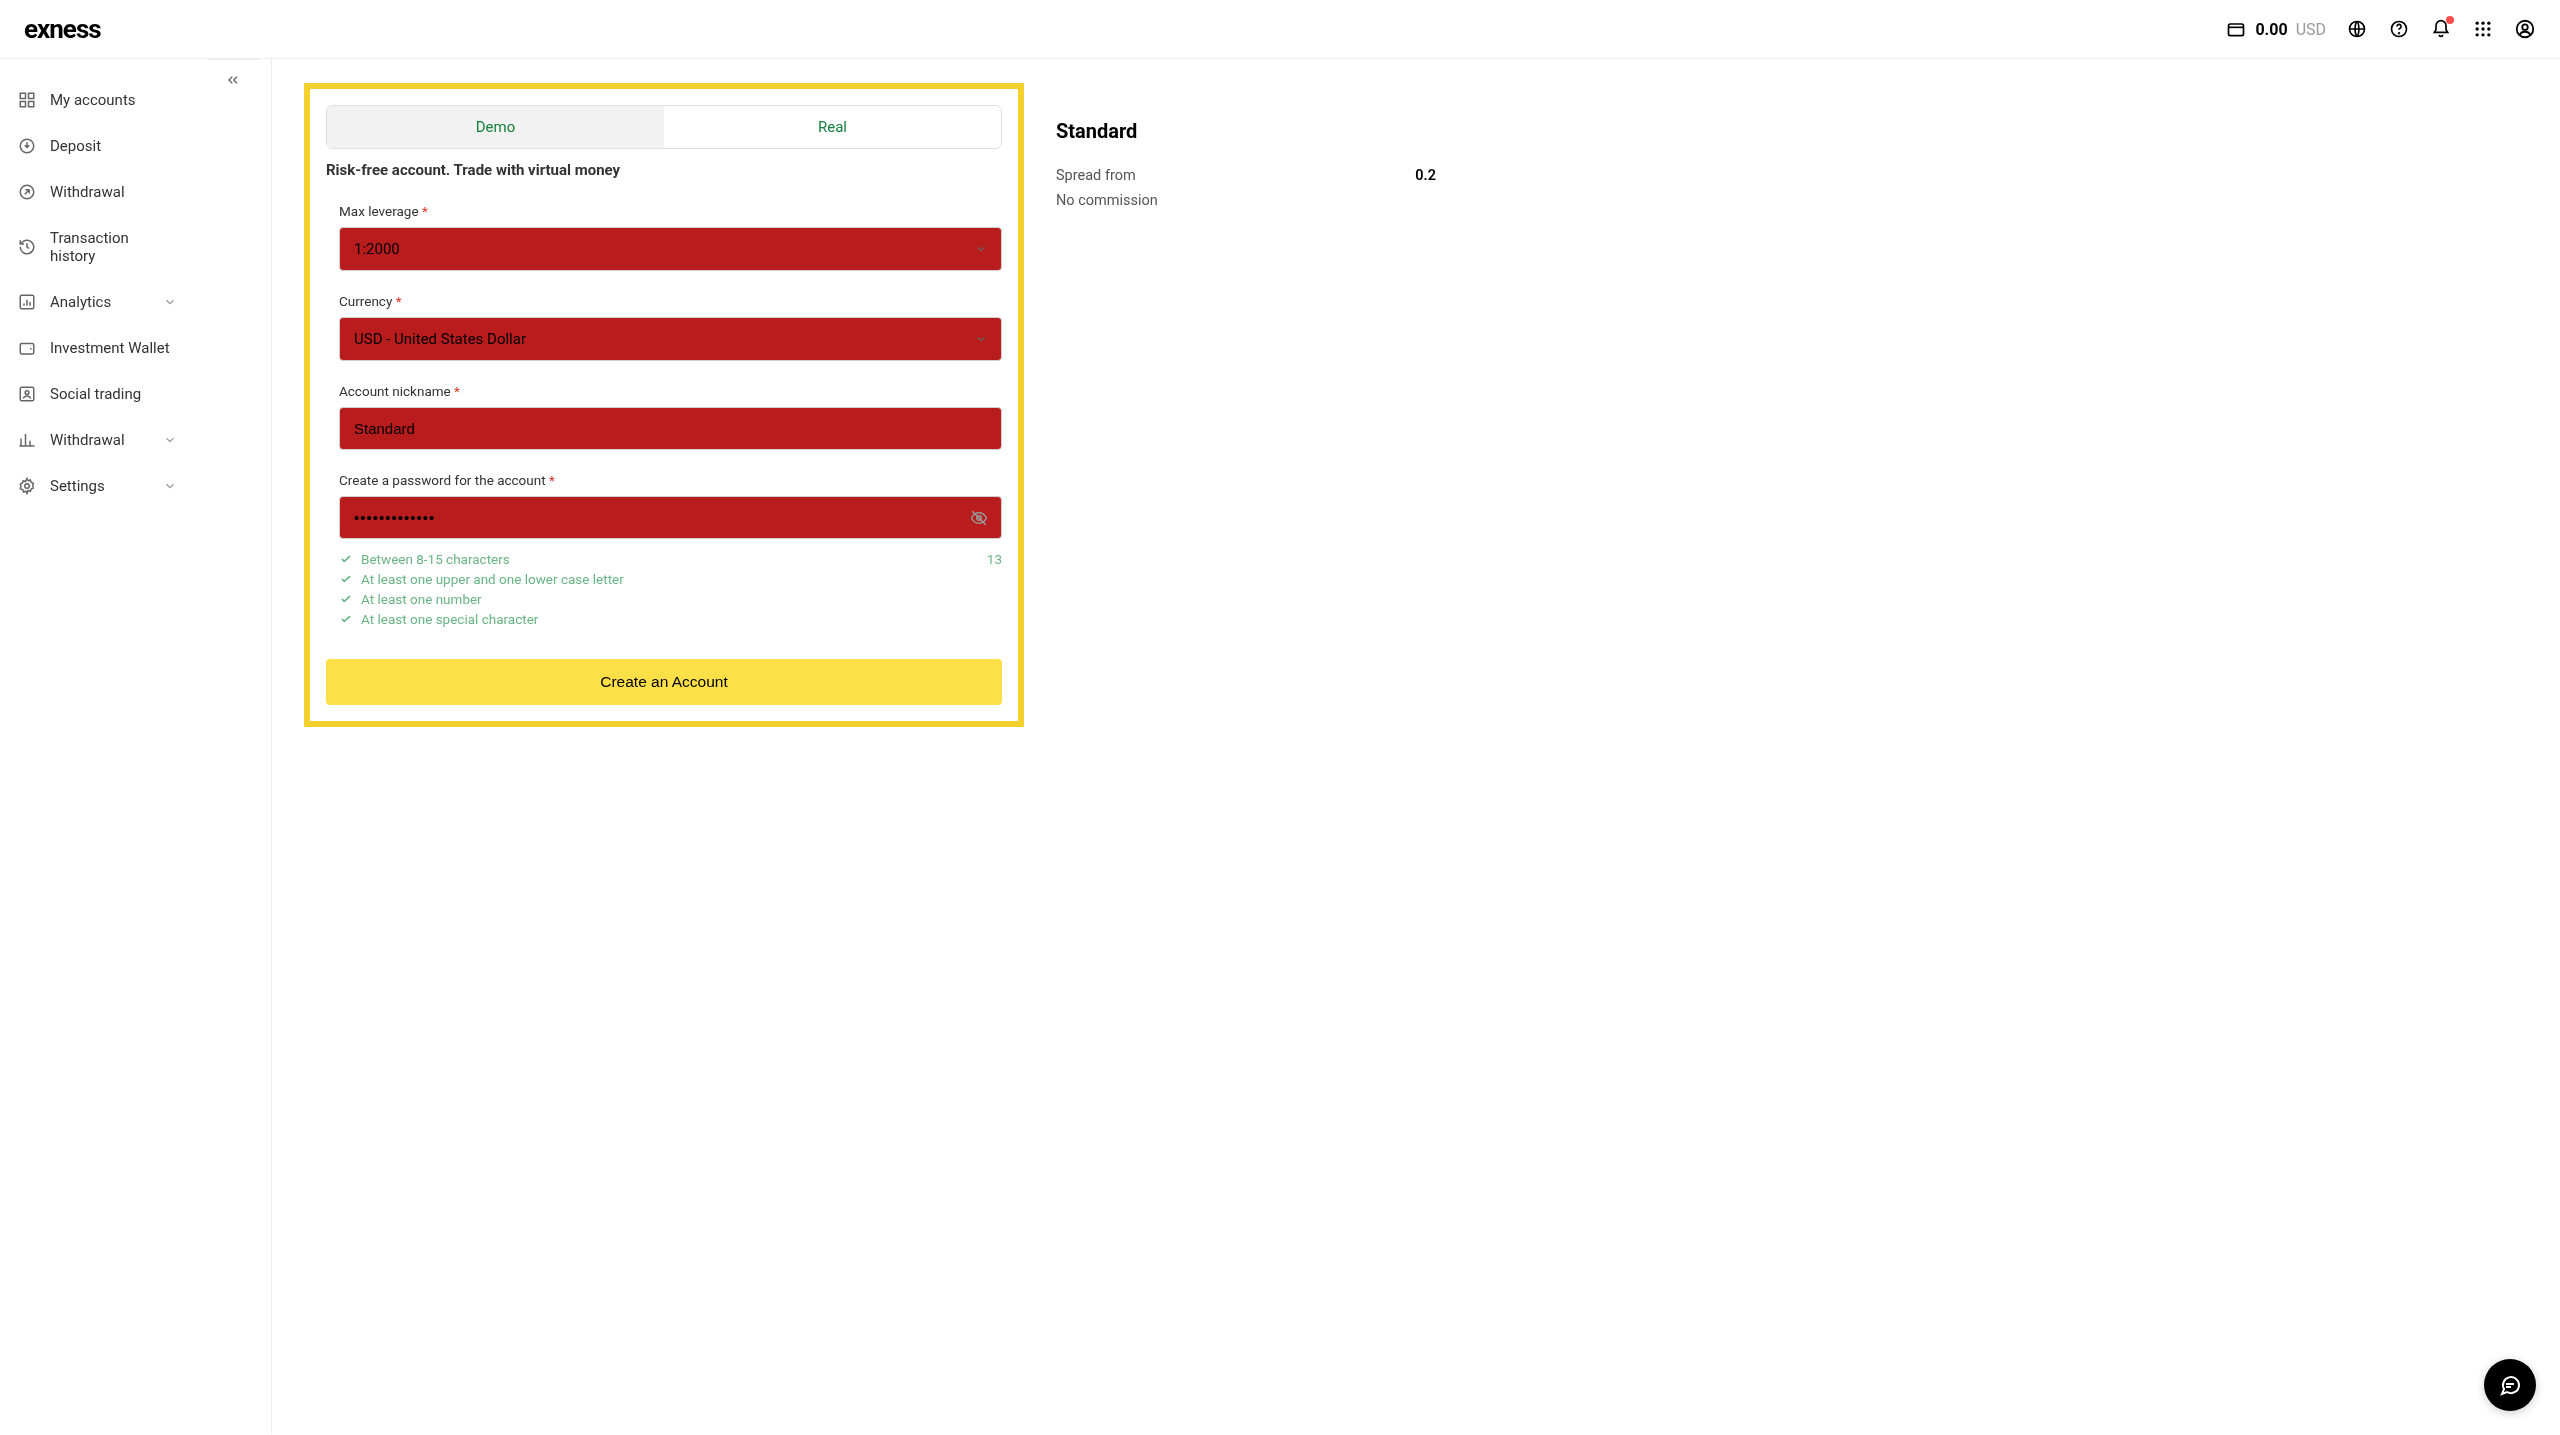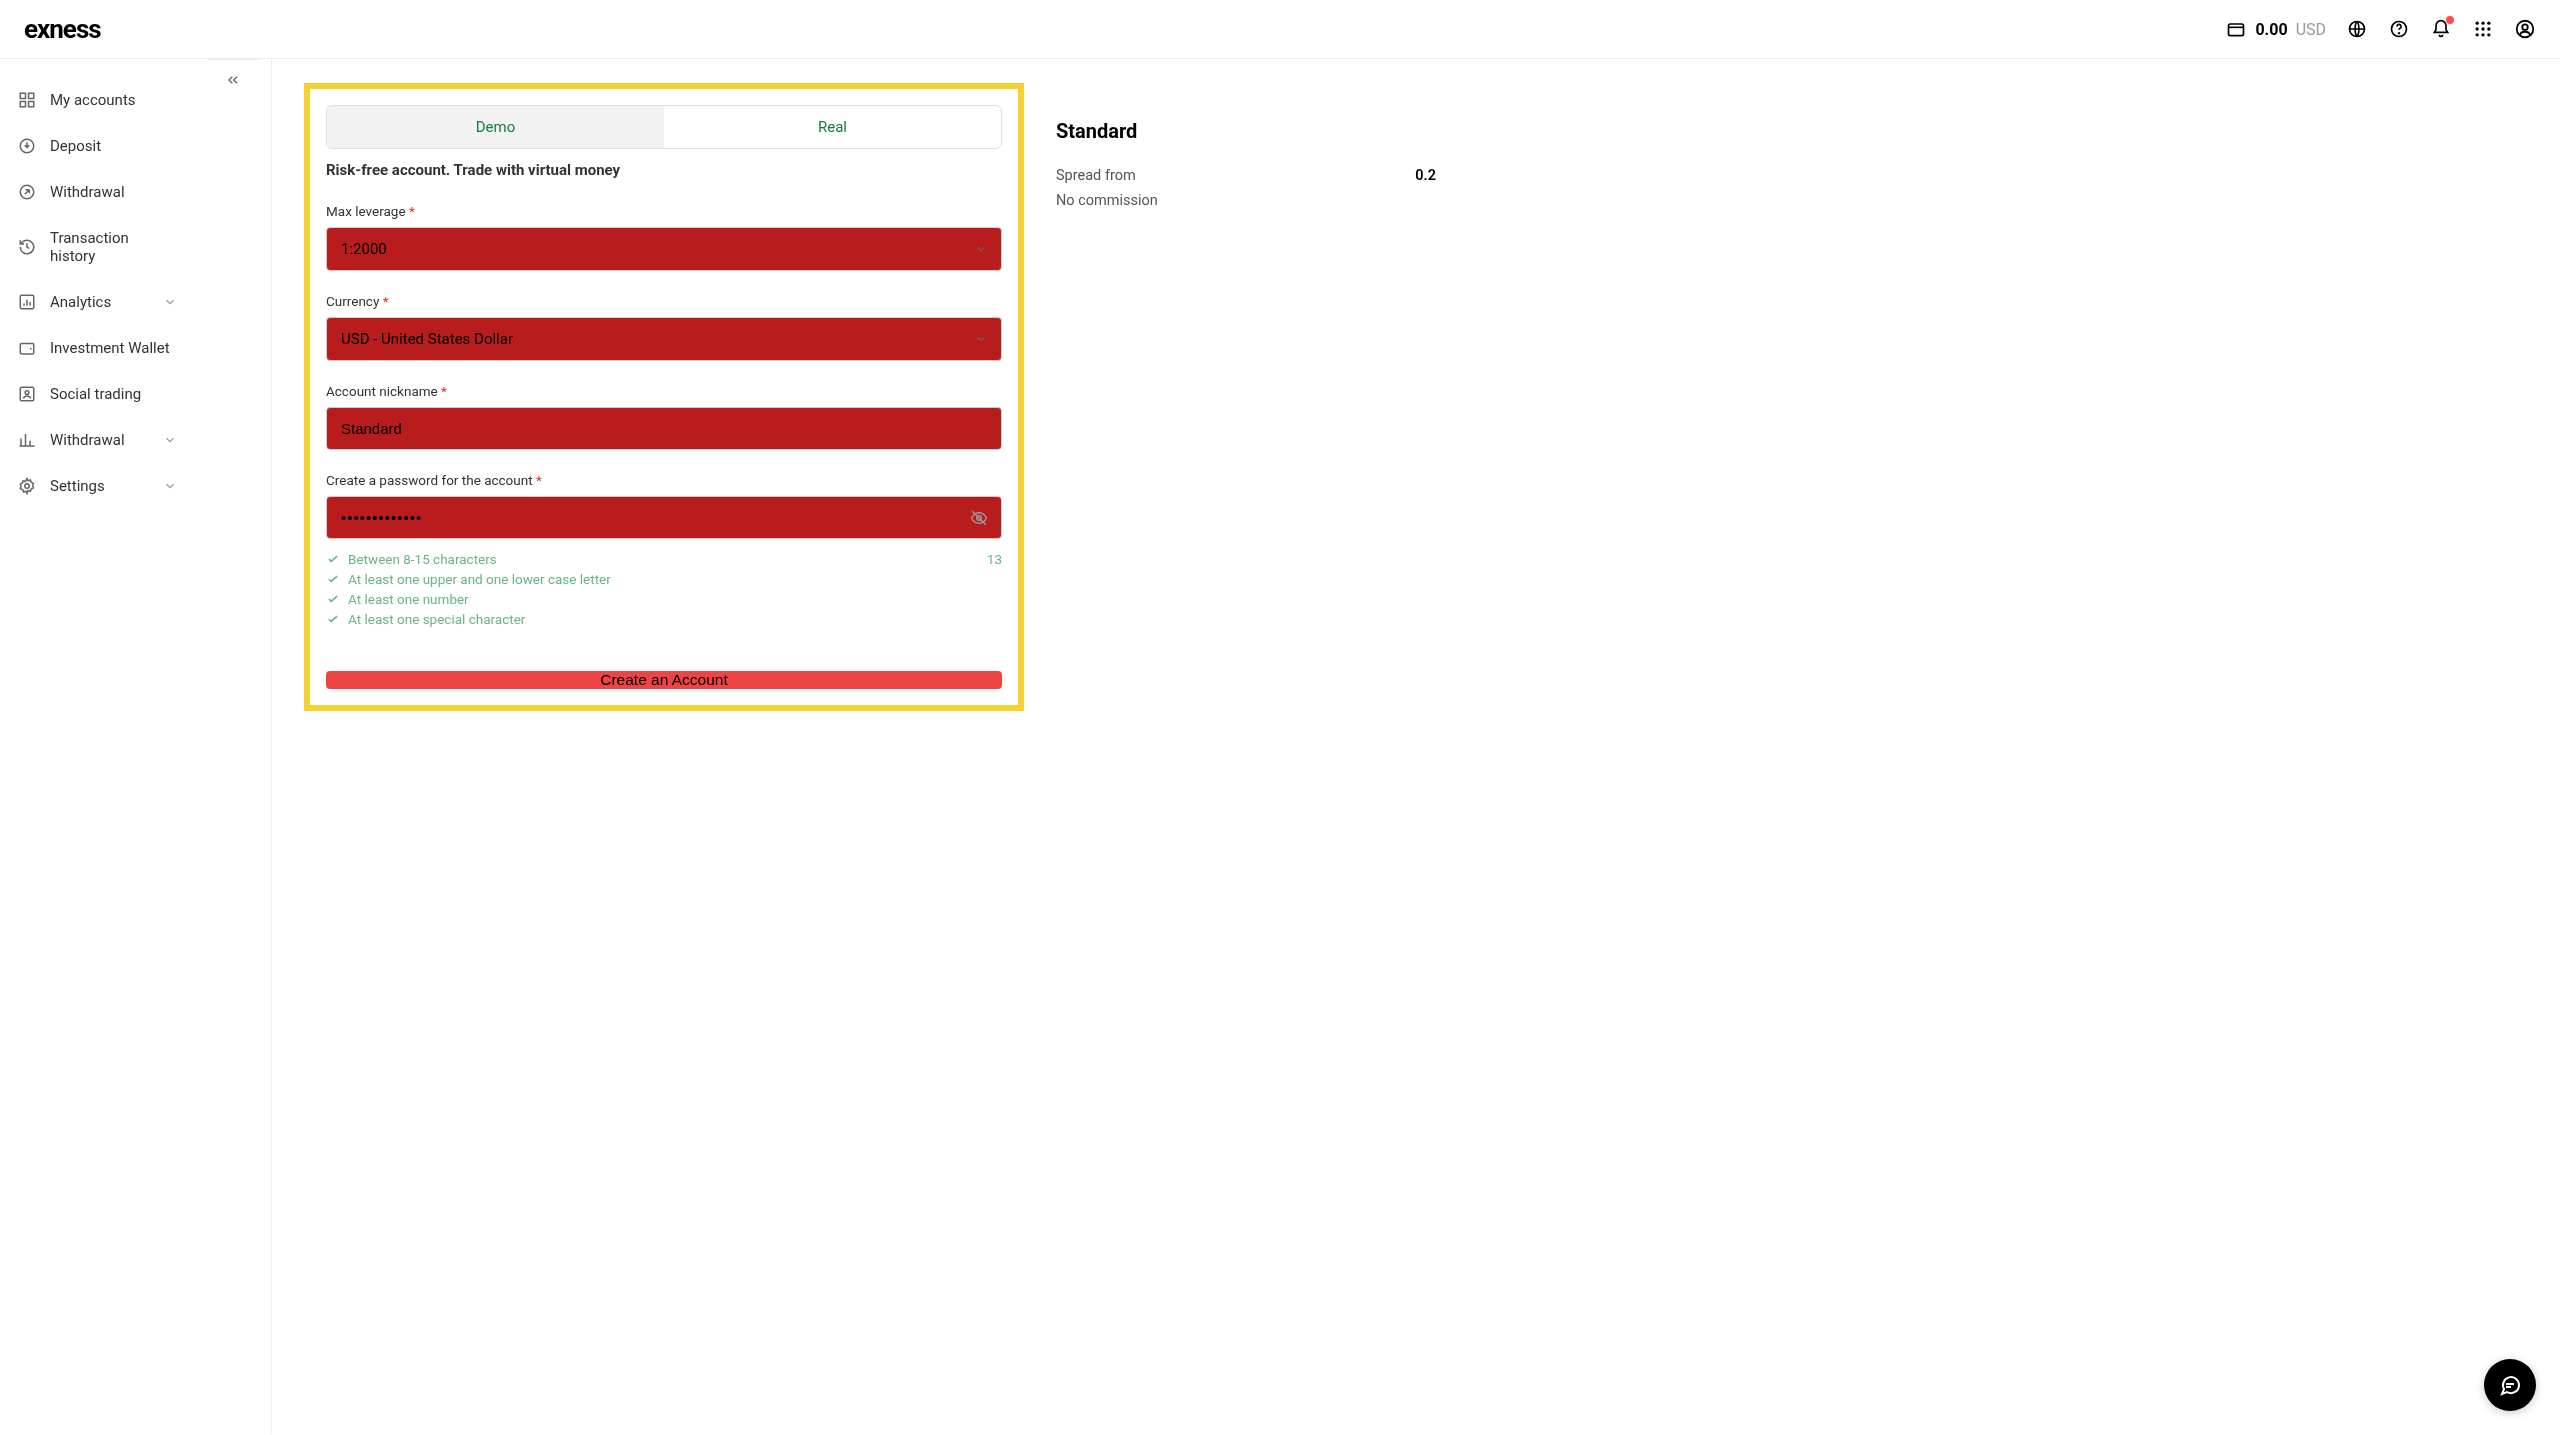--- a/index.html
+++ b/index.html
@@ -30,35 +30,35 @@
 .page-title-row { display: flex; align-items: center; gap: 16px; margin-bottom: 24px; }
 .back-btn { cursor: pointer; display: flex; align-items: center; }
 .page-title { font-size: 34px; font-weight: 700; }
 
 .form-card { border: 6px solid #f5d130; padding: 16px; }
 .tabs { display: flex; border: 1px solid #e0e0e0; border-radius: 6px; overflow: hidden; margin-bottom: 12px; }
 .tab { flex: 1; text-align: center; padding: 12px; cursor: pointer; font-size: 15px; color: #15803d; }
 .tab.active { background: #f2f2f2; }
 .tab-desc { font-size: 15px; color: #333; margin-bottom: 24px; font-weight: bold; }
 
-.form-field { margin-bottom: 22px; }
+.form-field { margin-bottom: 22px; margin-left: 13px; }
 .form-label { font-size: 13.5px; margin-bottom: 8px; display: block; color: #333; }
 .required { color: #d93025; }
 .form-input, .form-select { width: 100%; padding: 12px 14px; border: 1px solid #d0d0d0; border-radius: 4px; font-size: 15px; background: #b91c1c; }
 .select-wrap { position: relative; }
 .select-chevron { position: absolute; right: 14px; top: 50%; transform: translateY(-50%); pointer-events: none; color: #666; }
 .pw-wrap { position: relative; }
 .pw-toggle { position: absolute; right: 14px; top: 50%; transform: translateY(-50%); cursor: pointer; color: #999; }
 
 .pw-rules { margin-top: 12px; }
 .pw-rule { display: flex; align-items: center; gap: 8px; color: #6ab584; font-size: 13.5px; margin-bottom: 4px; }
 .pw-rule-row1 { display: flex; justify-content: space-between; }
 .pw-count { color: #6ab584; font-size: 13.5px; }
 
-.submit-btn { width: 100%; background: #ef4444; border: none; border-radius: 4px; font-size: 15.5px; cursor: pointer; margin-top: 22px; color: #000; }
+.submit-btn { width: 100%; padding: 14px; background: #fde047; border: none; border-radius: 4px; font-size: 15.5px; cursor: pointer; margin-top: 10px; color: #000; }
 
 
 .main-right { width: 380px; padding-top: 36px; }
 .summary-title { font-size: 20px; font-weight: 700; margin-bottom: 24px; }
 .summary-row { display: flex; justify-content: space-between; font-size: 14.5px; color: #555; margin-bottom: 8px; }
 
 
 .chat-bubble { position: fixed; bottom: 24px; right: 24px; width: 52px; height: 52px; background: #000; border-radius: 50%; display: flex; align-items: center; justify-content: center; cursor: pointer; box-shadow: 0 2px 10px rgba(0,0,0,.2); }
 
 svg { display: block; }

